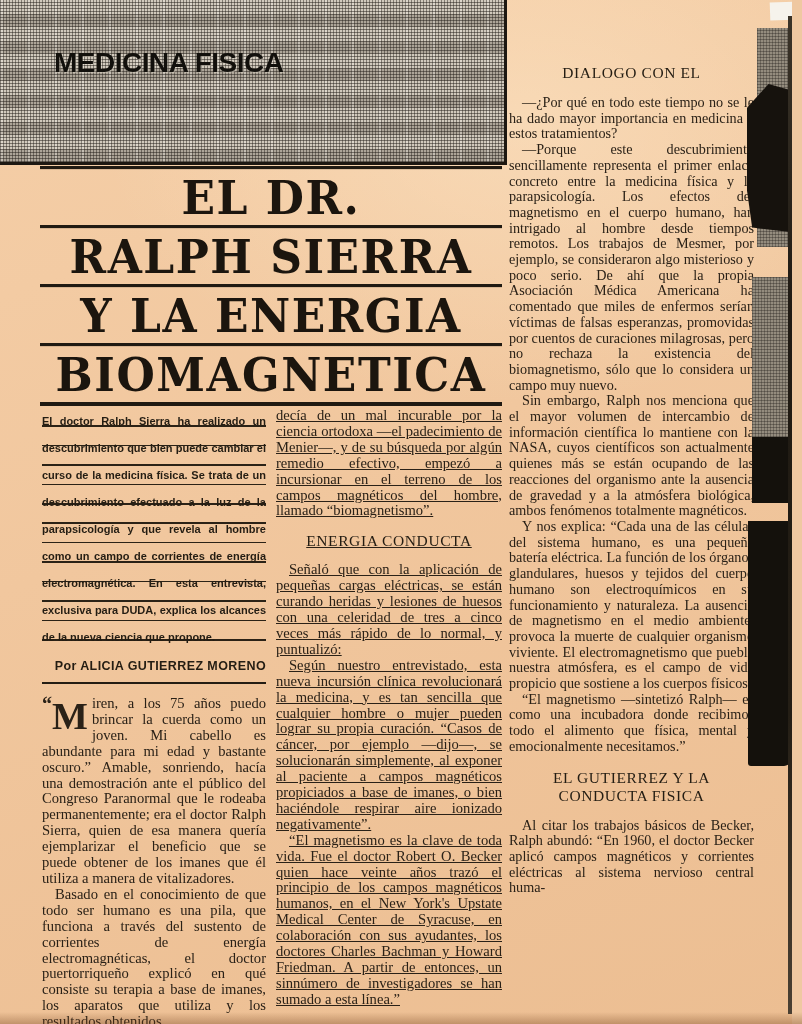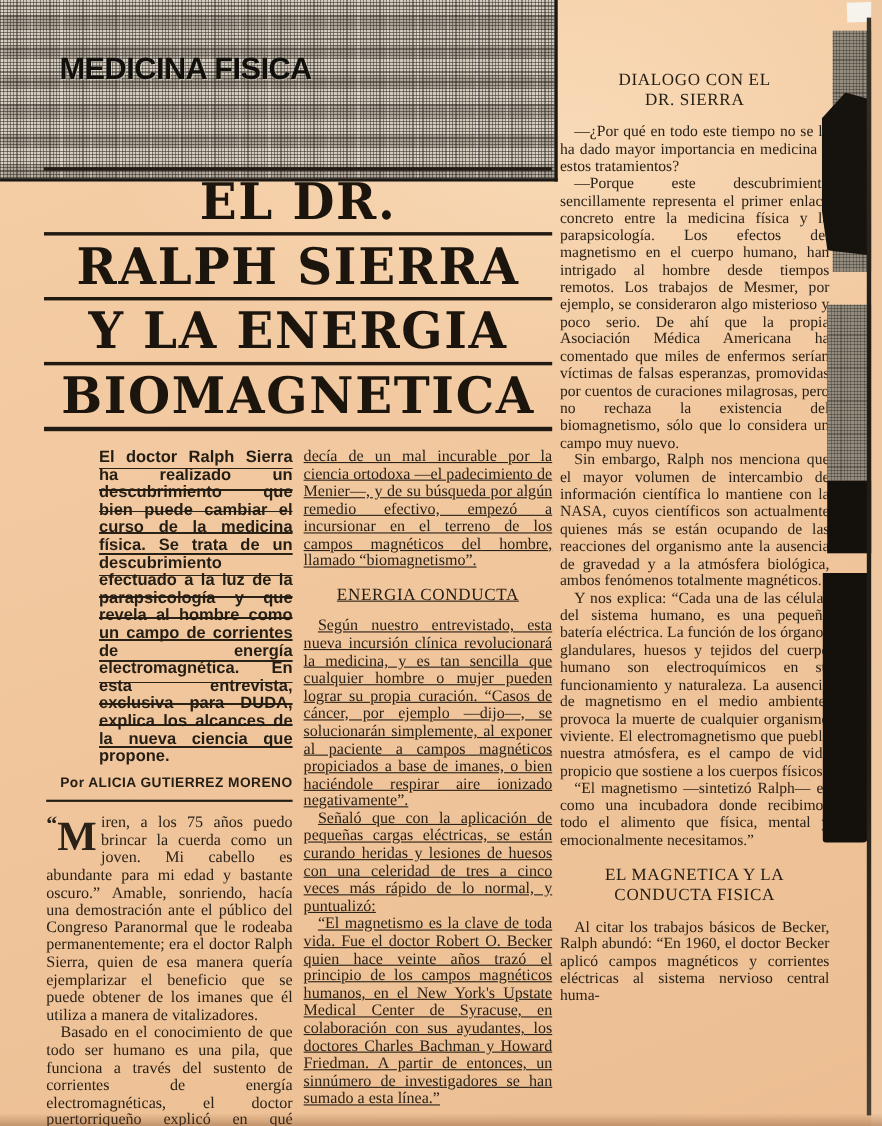--- a/index.html
+++ b/index.html
@@ -30,40 +30,39 @@
   }
   .kicker {
     position:absolute; left:54px; top:47px;
     font-family:"Liberation Sans", sans-serif; font-weight:bold;
     font-size:28px; line-height:31px; letter-spacing:-0.5px; color:#12100c;
     text-shadow:1px 1px 0 rgba(238,230,216,.4);
     text-align:right;
   }
 
   
-  .title-block { position:absolute; left:40px; top:152px; width:462px; border-bottom:4px solid #201a12; }
+  .title-block { position:absolute; left:40px; top:166px; width:462px; border-bottom:4px solid #201a12; }
   .title-line {
     border-top:3px solid #201a12; text-align:center;
     font-family:"DejaVu Serif", serif; font-weight:bold;
     font-size:44px; line-height:56px; letter-spacing:1.5px; color:#1b150e;
     transform:scaleY(1.04); transform-origin:top;
   }
 
   
   .col { position:absolute; text-align:justify; hyphens:auto; -webkit-hyphens:auto; }
   .col-left  { left:42px;  top:408px; width:224px; }
   .col-mid   { left:276px; top:408px; width:226px;text-decoration:underline; }
   .col-right { left:509px; top:50px;  width:245px; }
 
   .lede {
     font-family:"Liberation Sans", sans-serif; font-weight:bold;
-    font-size:15px; line-height:16px; color:#241d13; text-align:justify;
+    font-size:11px; line-height:27px; color:#241d13; text-align:justify;
     background-image:repeating-linear-gradient(to bottom,
       transparent 0 17.2px, #2b2216 17.2px 18.7px, transparent 18.7px 19.45px);
-    margin-left:48px;
   }
   .byline {
     text-align:right; font-family:"Liberation Sans", sans-serif; font-weight:bold;
     font-size:12.5px; letter-spacing:.4px; color:#241d13;
     padding:8px 0 9px; border-bottom:2.5px solid #241d13; margin-bottom:12px;
   }
 
   .body-p { font-size:14.6px; line-height:15.9px; margin:0; }
   .col-right .body-p { font-size:14.2px; line-height:15.7px; }
   .indent { text-indent:13px; }
@@ -121,37 +120,36 @@
     <p class="body-p">
       <span class="dropwrap"><span class="open-quote">“</span><span class="dropcap">M</span></span><span>iren, a los 75 años puedo brincar la cuerda como un joven. Mi cabello es abundante para mi edad y bastante oscuro.” Amable, sonriendo, hacía una demostración ante el público del Congreso Paranormal que le rodeaba permanentemente; era el doctor Ralph Sierra, quien de esa manera quería ejemplarizar el beneficio que se puede obtener de los imanes que él utiliza a manera de vitalizadores.</span>
     </p>
     <p class="body-p indent">Basado en el conocimiento de que todo ser humano es una pila, que funciona a través del sustento de corrientes de energía electromagnéticas, el doctor puertorriqueño explicó en qué consiste su terapia a base de imanes, los aparatos que utiliza y los resultados obtenidos.</p>
     <p class="body-p indent">Ralph Sierra es médico cirujano, pero a partir de que él mismo pa-</p>
   </div>
 
   <div class="col col-mid">
     <p class="body-p">decía de un mal incurable por la ciencia ortodoxa —el padecimiento de Menier—, y de su búsqueda por algún remedio efectivo, empezó a incursionar en el terreno de los campos magnéticos del hombre, llamado “biomagnetismo”.</p>
     <div class="subhead">ENERGIA CONDUCTA</div>
+    <p class="body-p indent">Señaló que con la aplicación de pequeñas cargas eléctricas, se están curando heridas y lesiones de huesos con una celeridad de tres a cinco veces más rápido de lo normal, y puntualizó:</p>
     <p class="body-p indent">Según nuestro entrevistado, esta nueva incursión clínica revolucionará la medicina, y es tan sencilla que cualquier hombre o mujer pueden lograr su propia curación. “Casos de cáncer, por ejemplo —dijo—, se solucionarán simplemente, al exponer al paciente a campos magnéticos propiciados a base de imanes, o bien haciéndole respirar aire ionizado negativamente”.</p>
-    <p class="body-p indent">Señaló que con la aplicación de pequeñas cargas eléctricas, se están curando heridas y lesiones de huesos con una celeridad de tres a cinco veces más rápido de lo normal, y puntualizó:</p>
     <p class="body-p indent">“El magnetismo es la clave de toda vida. Fue el doctor Robert O. Becker quien hace veinte años trazó el principio de los campos magnéticos humanos, en el New York's Upstate Medical Center de Syracuse, en colaboración con sus ayudantes, los doctores Charles Bachman y Howard Friedman. A partir de entonces, un sinnúmero de investigadores se han sumado a esta línea.”</p>
   </div>
 
   <div class="col col-right">
     <div class="subhead heading">
       <div>DIALOGO CON EL</div>
-      <div>DR. SIERRA</div>
     </div>
     <p class="body-p indent">—¿Por qué en todo este tiempo no se le ha dado mayor importancia en medicina a estos tratamientos?</p>
     <p class="body-p indent">—Porque este descubrimiento sencillamente representa el primer enlace concreto entre la medicina física y la parapsicología. Los efectos del magnetismo en el cuerpo humano, han intrigado al hombre desde tiempos remotos. Los trabajos de Mesmer, por ejemplo, se consideraron algo misterioso y poco serio. De ahí que la propia Asociación Médica Americana ha comentado que miles de enfermos serían víctimas de falsas esperanzas, promovidas por cuentos de curaciones milagrosas, pero no rechaza la existencia del biomagnetismo, sólo que lo considera un campo muy nuevo.</p>
     <p class="body-p indent">Sin embargo, Ralph nos menciona que el mayor volumen de intercambio de información científica lo mantiene con la NASA, cuyos científicos son actualmente quienes más se están ocupando de las reacciones del organismo ante la ausencia de gravedad y a la atmósfera biológica, ambos fenómenos totalmente magnéticos.</p>
     <p class="body-p indent">Y nos explica: “Cada una de las células del sistema humano, es una pequeña batería eléctrica. La función de los órganos glandulares, huesos y tejidos del cuerpo humano son electroquímicos en su funcionamiento y naturaleza. La ausencia de magnetismo en el medio ambiente, provoca la muerte de cualquier organismo viviente. El electromagnetismo que puebla nuestra atmósfera, es el campo de vida propicio que sostiene a los cuerpos físicos.</p>
     <p class="body-p indent">“El magnetismo —sintetizó Ralph— es como una incubadora donde recibimos todo el alimento que física, mental y emocionalmente necesitamos.”</p>
     <div class="subhead">
-      <div>EL MAGNETICA Y LA</div>
+      <div>EL GUTIERREZ Y LA</div>
       <div>CONDUCTA FISICA</div>
     </div>
     <p class="body-p indent">Al citar los trabajos básicos de Becker, Ralph abundó: “En 1960, el doctor Becker aplicó campos magnéticos y corrientes eléctricas al sistema nervioso central huma-</p>
   </div>
 
   <div class="corner-white"></div>
   <div class="frag frag-gray frag-g1"></div>
   <div class="frag frag-jacket"></div>
   <div class="frag frag-gray frag-g2"></div>
   <div class="frag frag-b1"></div>

